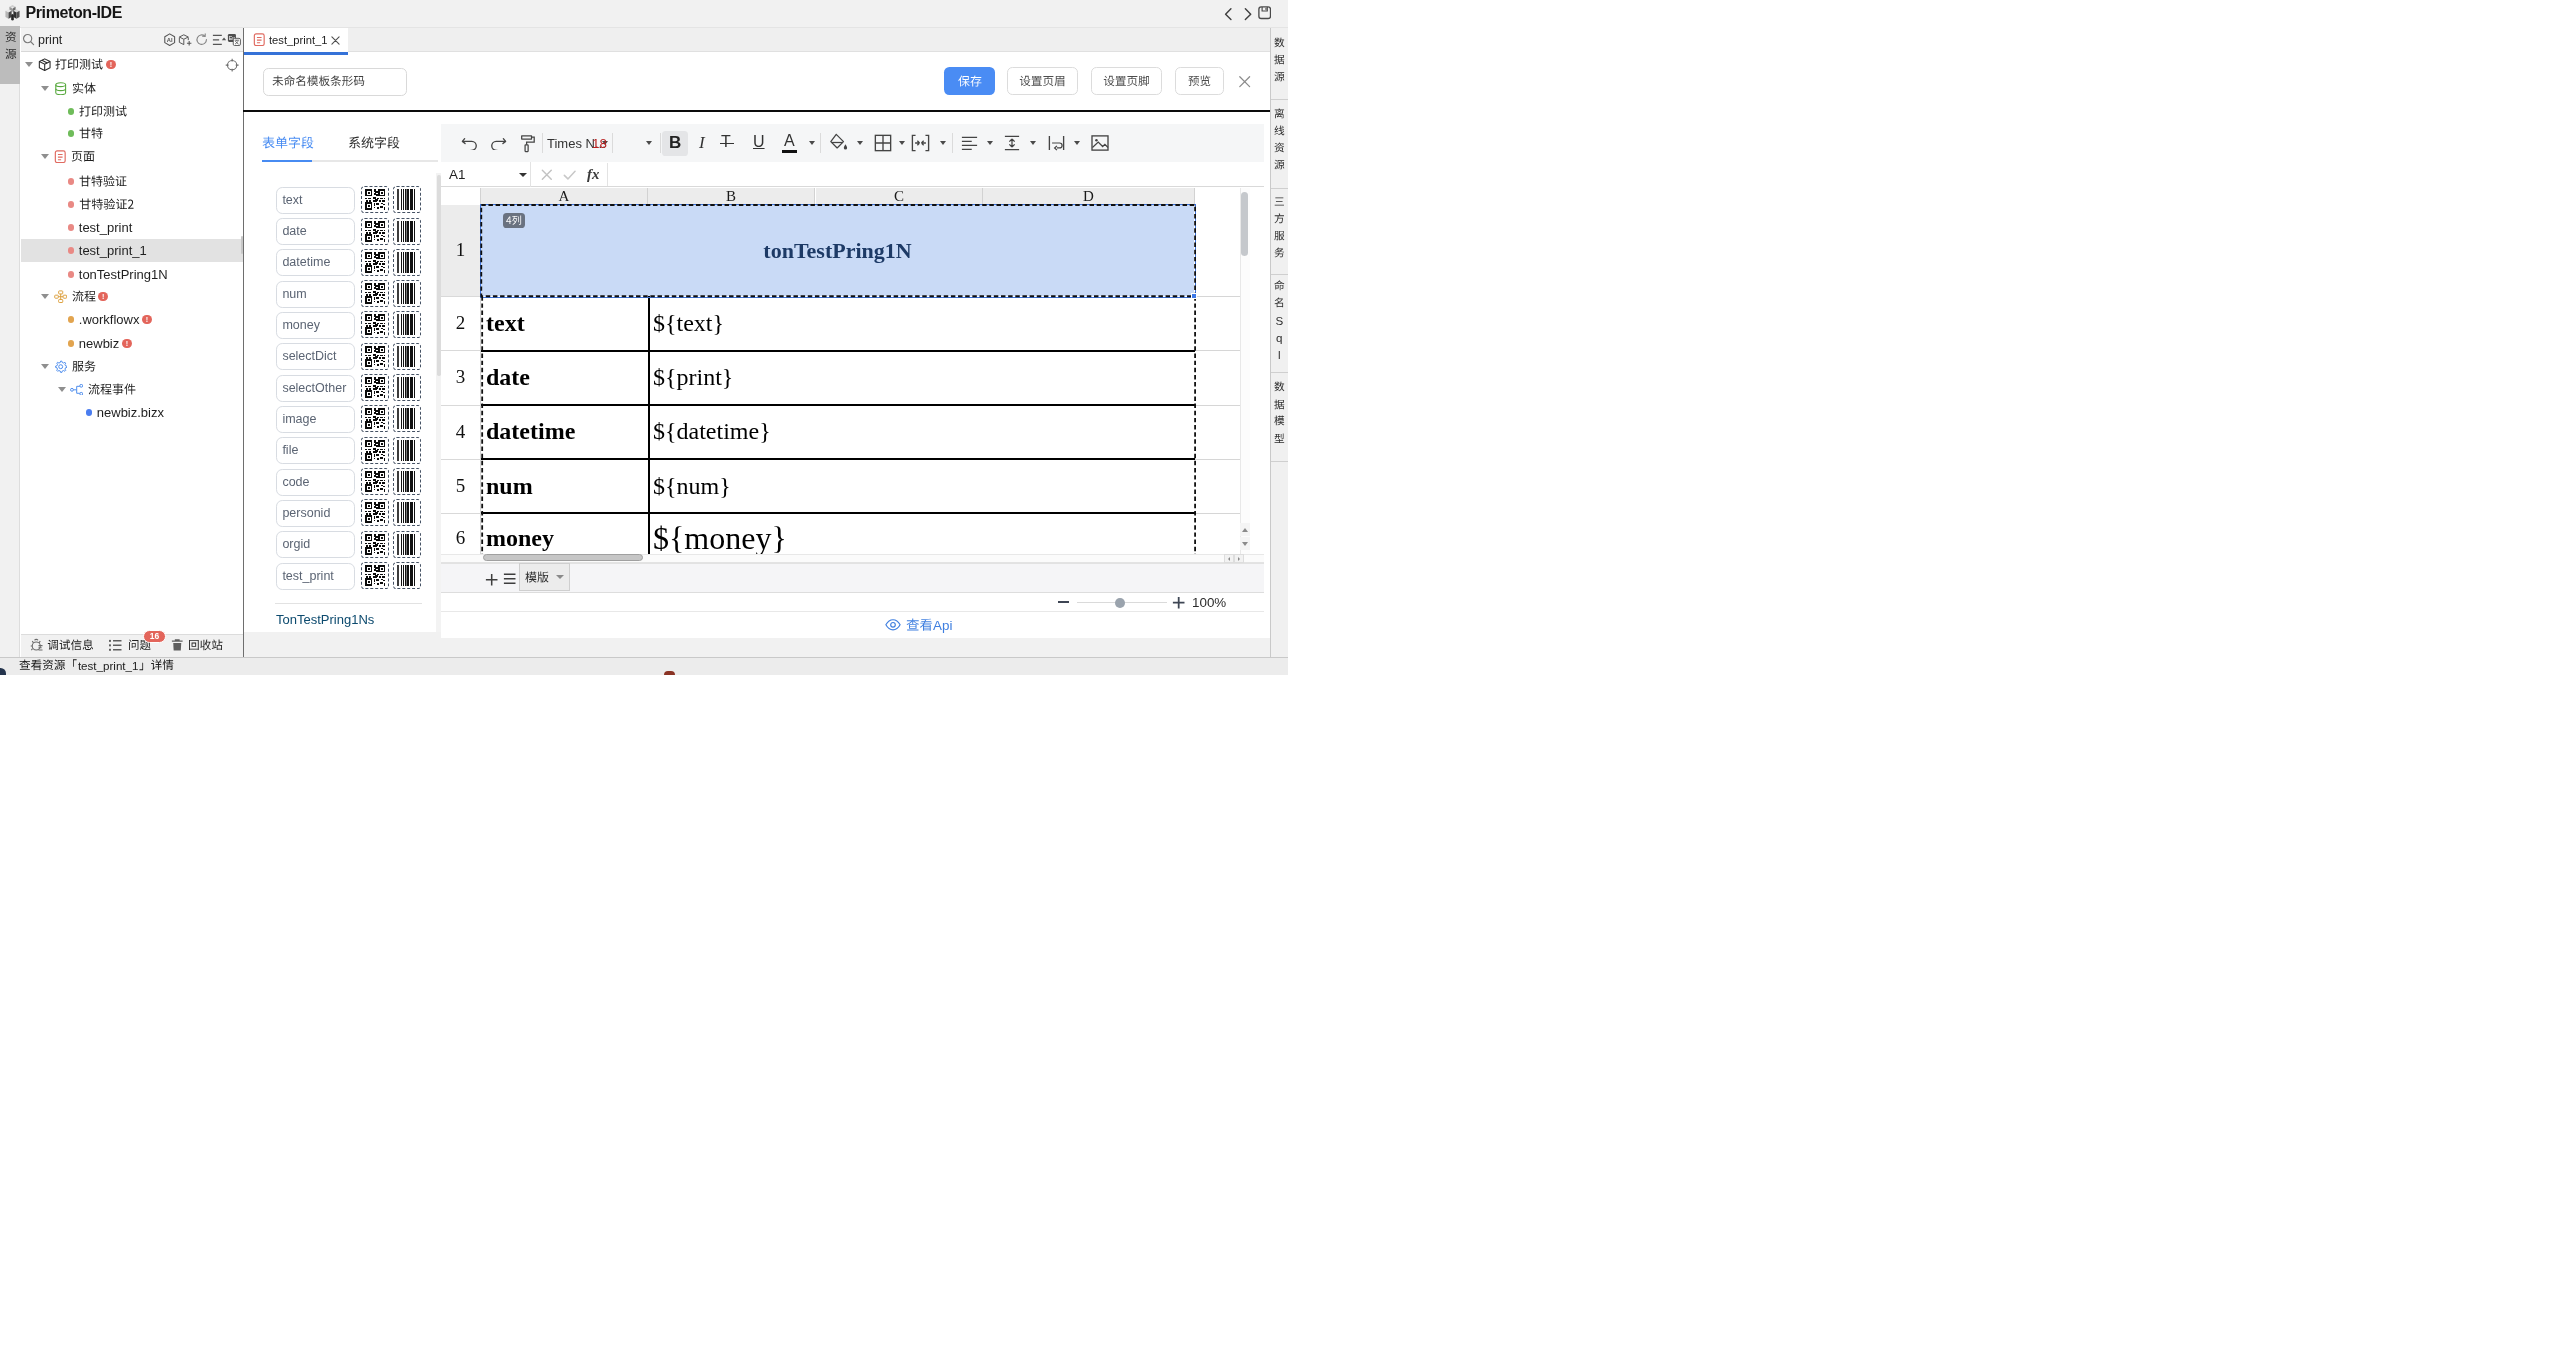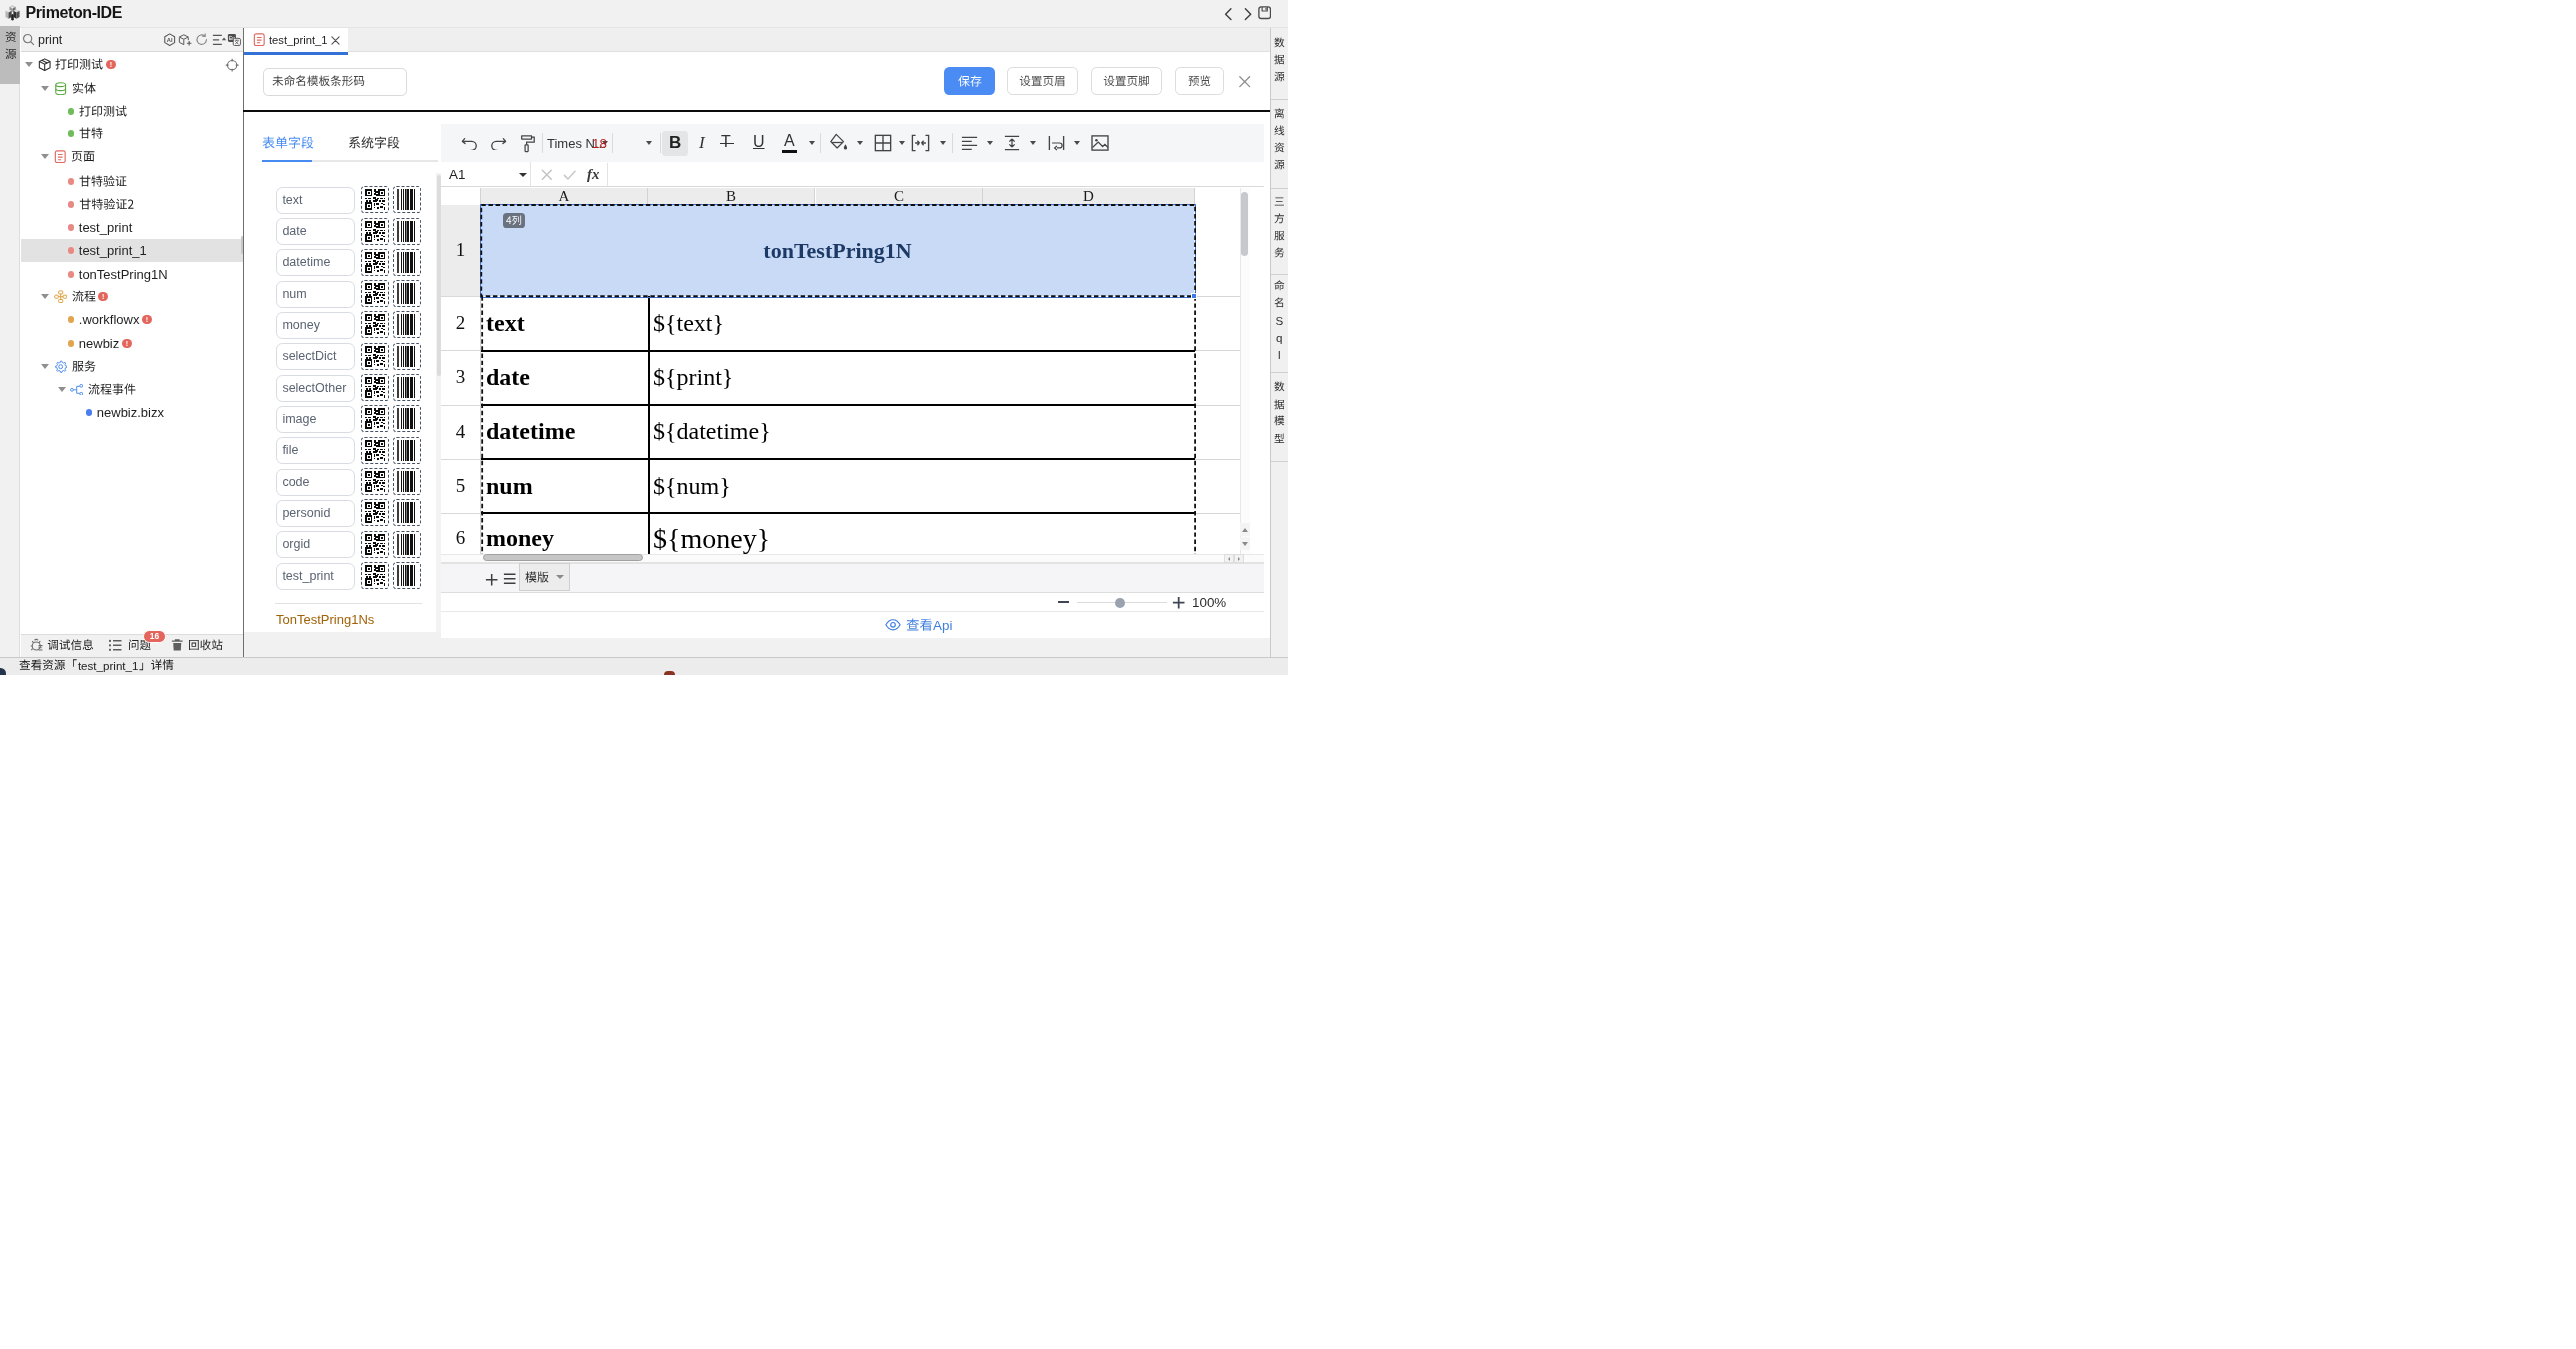--- a/index.html
+++ b/index.html
@@ -1002,21 +1002,21 @@
           <rect x="16.8" y="0" width="1.2" height="23"></rect>
 <rect x="18.6" y="0" width="1.6" height="23"></rect>
           <rect x="20.8" y="0" width="0.8" height="23"></rect>
           <rect x="22.1" y="0" width="0.9" height="23"></rect>
 </g>
       </svg>
     </div>
 <div class="abs" style="left:436px;top:173px;width:4.5px;height:459px;background:#f3f3f3"></div>
 <div class="abs" style="left:437px;top:175px;width:3.6px;height:201px;background:#dcdcdc;border-radius:1.8px"></div>
 <div class="abs" style="left:275px;top:603px;width:147px;height:0.9px;background:#e2e2e2"></div>
-<div class="abs" style="left:276px;top:612px;font-size:13px;color:#a16207">TonTestPring1Ns</div>
+<div class="abs" style="left:276px;top:612px;font-size:13px;color:#0c4a6e">TonTestPring1Ns</div>
 <div class="abs" style="left:244px;top:28px;width:1026px;height:24px;background:#efefef;border-bottom:0.9px solid #e0e0e0"></div>
 <div class="abs" style="left:244px;top:28px;width:104px;height:24px;background:#fff"></div>
 <div class="abs" style="left:244px;top:52px;width:104px;height:2.7px;background:#3572d8"></div>
 <svg class="abs" style="left:253px;top:33px" width="12.5" height="13.4" viewBox="0 0 14 15">
 <rect x="1.5" y="1" width="11" height="13" rx="2" stroke="#e06a60" stroke-width="1.3" fill="none"></rect>
 <path d="M4.4 5 H9.6 M4.4 8 H9.6 M4.4 11 H8" stroke="#e06a60" stroke-width="1.2"></path>
     </svg>
 <div class="abs" style="left:269px;top:34px;font-size:11.2px;color:#1d1d1d">test_print_1</div>
 <svg class="abs" style="left:331px;top:36px" width="9" height="9" viewBox="0 0 10 10">
 <path d="M1 1 L9 9 M9 1 L1 9" stroke="#4e4e4e" stroke-width="1.2" stroke-linecap="round"></path>
@@ -1196,21 +1196,21 @@
     </div>
 <div class="abs serif" style="left:486px;top:310px;font-weight:bold;font-size:24px;color:#000;line-height:27px">text</div>
 <div class="abs serif" style="left:653px;top:310px;font-size:24px;color:#000;line-height:27px">${text}</div>
 <div class="abs serif" style="left:486px;top:364px;font-weight:bold;font-size:24px;color:#000;line-height:27px">date</div>
 <div class="abs serif" style="left:653px;top:364px;font-size:24px;color:#000;line-height:27px">${print}</div>
 <div class="abs serif" style="left:486px;top:418px;font-weight:bold;font-size:24px;color:#000;line-height:27px">datetime</div>
 <div class="abs serif" style="left:653px;top:418px;font-size:24px;color:#000;line-height:27px">${datetime}</div>
 <div class="abs serif" style="left:486px;top:473px;font-weight:bold;font-size:24px;color:#000;line-height:27px">num</div>
 <div class="abs serif" style="left:653px;top:473px;font-size:24px;color:#000;line-height:27px">${num}</div>
 <div class="abs serif" style="left:486px;top:525px;font-weight:bold;font-size:24px;color:#000;line-height:27px">money</div>
-<div class="abs serif" style="left:653px;top:525px;font-size:28px;color:#000;line-height:27px">${money}</div>
+<div class="abs serif" style="left:653px;top:525px;font-size:32px;color:#000;line-height:27px">${money}</div>
 <div class="abs" style="left:1240px;top:188px;width:10.3px;height:373px;background:#fcfcfc;border-left:0.9px solid #e8e8e8"></div>
 <div class="abs" style="left:1241px;top:192px;width:7.2px;height:64px;background:#c5c8cc;border-radius:3.6px"></div>
 <div class="abs" style="left:1240px;top:523px;width:9.8px;height:13.4px;background:#f4f4f4;display:flex;align-items:center;justify-content:center">
       <span style="width:0;height:0;border-left:3.1px solid transparent;border-right:3.1px solid transparent;border-bottom:4px solid #8a8a8a"></span>
     </div>
 <div class="abs" style="left:1240px;top:537px;width:9.8px;height:13.4px;background:#f4f4f4;display:flex;align-items:center;justify-content:center">
       <span style="width:0;height:0;border-left:3.1px solid transparent;border-right:3.1px solid transparent;border-top:4px solid #8a8a8a"></span>
     </div>
 <div class="abs" style="left:441px;top:554px;width:823px;height:9px;background:#fbfbfb;border-top:0.9px solid #e8e8e8;border-bottom:0.9px solid #e3e3e3"></div>
 <div class="abs" style="left:483px;top:554px;width:160px;height:6.7px;background:#c6c6c6;border:0.9px solid #a0a0a0;border-radius:3.6px"></div>

